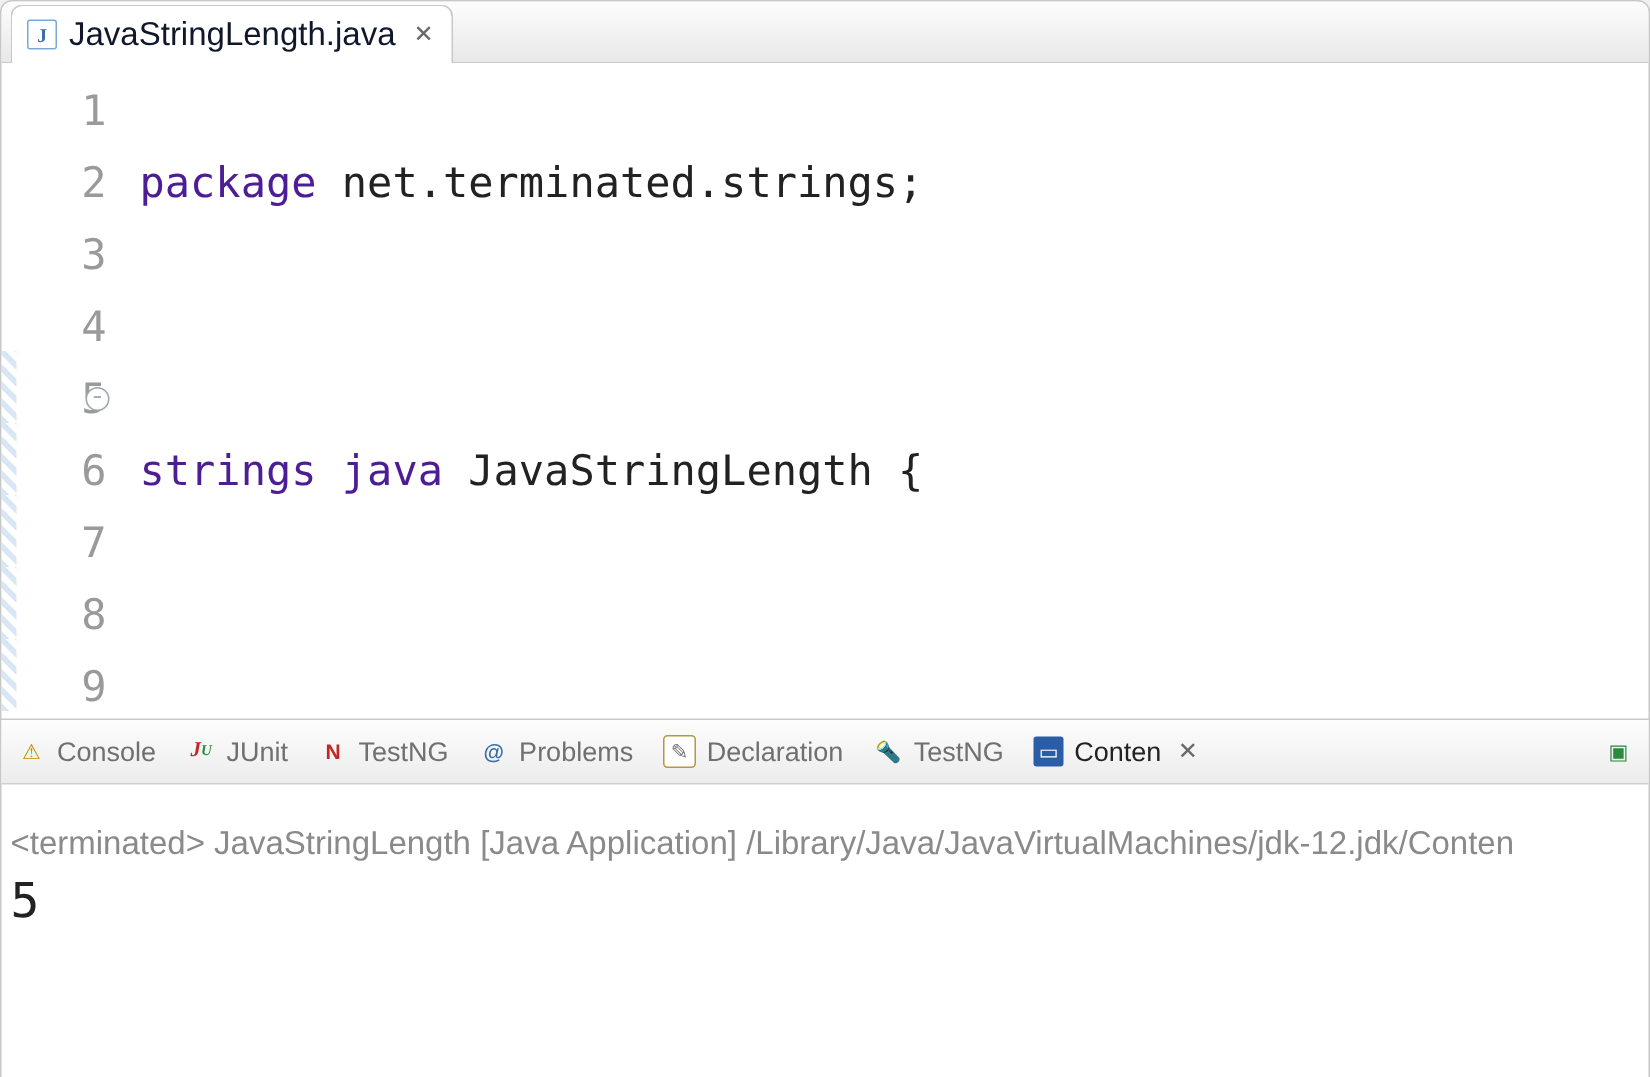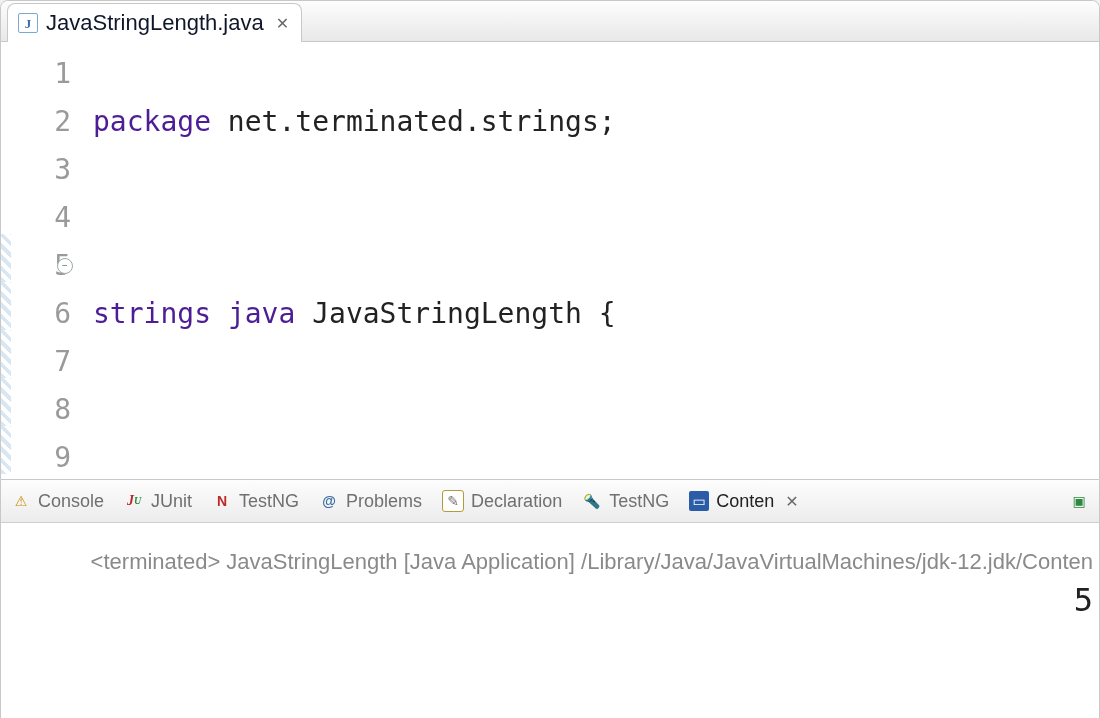--- a/index.html
+++ b/index.html
@@ -18,21 +18,21 @@
   .strip .blue{background:repeating-linear-gradient(45deg,#d9e6f4 0 4px,#fff 4px 8px);}
   .code{flex:1;padding:8px 0 0 10px;font:28px/48px Menlo,Consolas,monospace;color:#222;white-space:pre;}
   .code .row{height:48px;}
   .kw{color:#4c1d95;font-weight:normal;}
   .bottom-pane{background:#fff;border:1px solid #c8c8c8;border-top:none;height:238px;display:flex;flex-direction:column;}
   .views-bar{height:42px;background:linear-gradient(#fdfdfd,#ececec);border-bottom:1px solid #cfcfcf;display:flex;align-items:center;gap:20px;padding:0 10px;font-size:18px;color:#707070;}
   .view-tab{display:flex;align-items:center;gap:7px;cursor:default;}
   .view-tab.active{color:#222;}
   .vicon{width:20px;height:20px;display:flex;align-items:center;justify-content:center;font:14px/1 Arial;border-radius:3px;}
   .view-spacer{flex:1;}
-  .console-body{flex:1;padding:24px 6px 6px 6px;font:22px/30px "Helvetica Neue",Arial;color:#8a8a8a;text-align:right;}
+  .console-body{flex:1;padding:24px 6px 6px 6px;font:22px/30px "Helvetica Neue",Arial;color:#8a8a8a;}
   .console-header{white-space:nowrap;overflow:hidden;border-bottom:1px dotted transparent;margin-bottom:4px;}
   .console-out{font:32px/36px Menlo,Consolas,monospace;color:#222;}
 </style>
 </head>
 <body>
 
 <div class="editor-pane">
   <div class="tab-bar">
     <div class="tab">
       <span class="icon-j">J</span>

